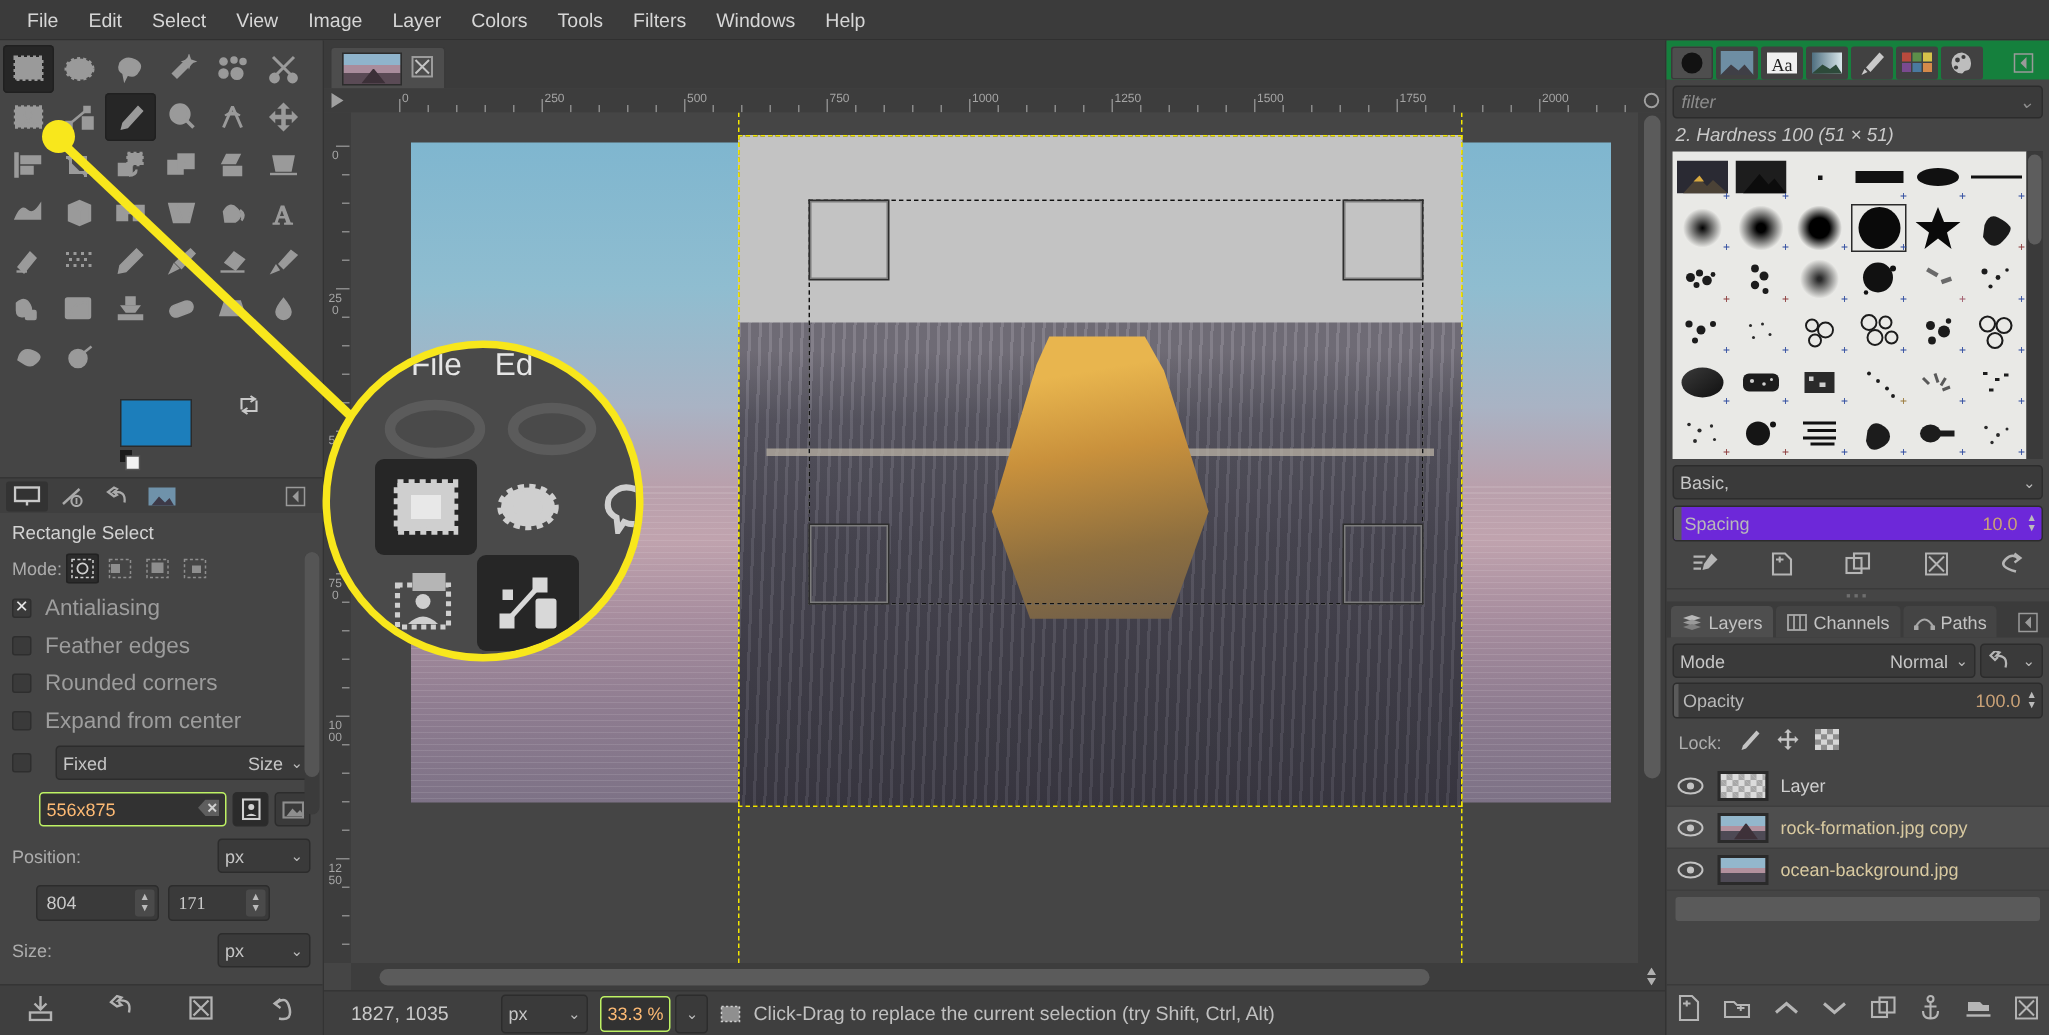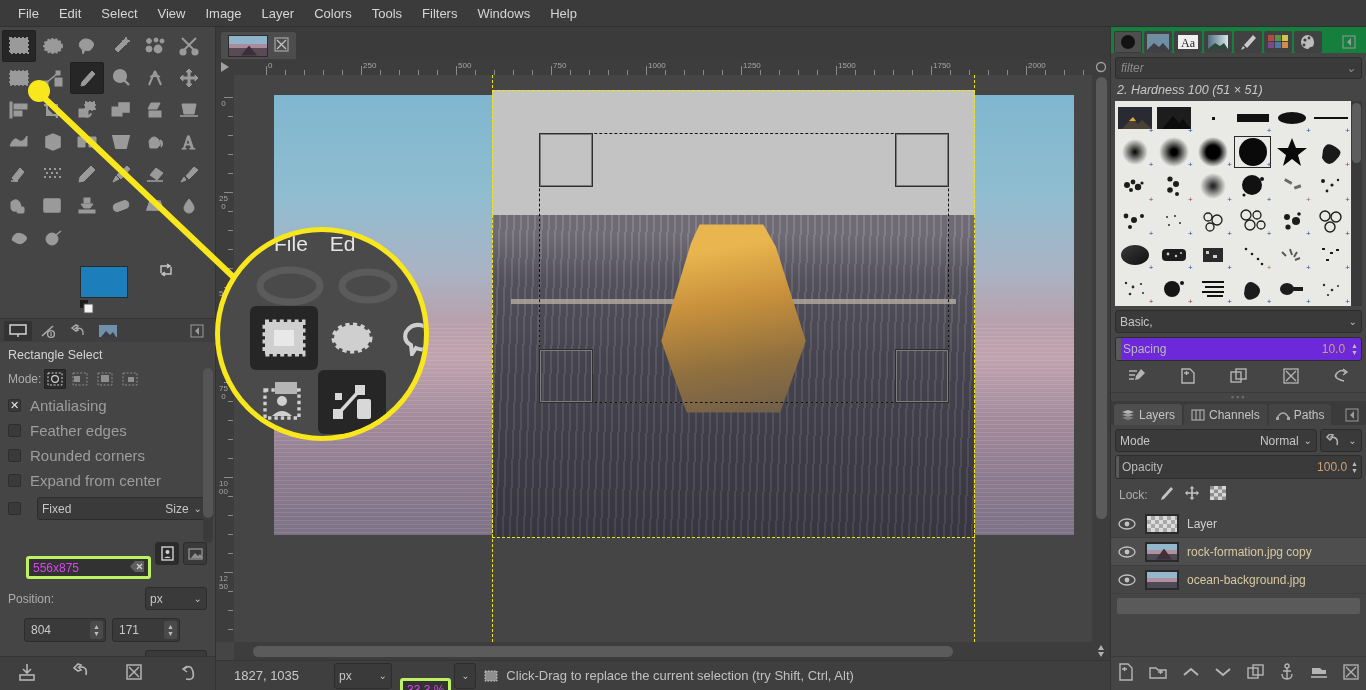--- a/index.html
+++ b/index.html
@@ -54,22 +54,22 @@
   .chk { width:13px; height:13px; background:#3a3a3a; border:1px solid #2e2e2e;
       border-radius:2px; display:flex; align-items:center; justify-content:center;
       font-size:11px; color:#e8e8e8; line-height:1; }
   .chk.on { background:#3a3a3a; }
   .cl { margin-left:9px; color:#9d9d9d; font-size:15px;}
   .combo { background:#3a3a3a; border:1px solid #2c2c2c; border-radius:3px;
       height:23px; display:flex; align-items:center; padding:0 4px; color:#c6c6c6;
       font-size:12px; }
   .combo .cv { margin-left:auto; color:#c6c6c6; }
   .chev { margin-left:5px; color:#bdbdbd; font-size:10px; }
-  .txtfield { background:#323232; border:3px solid #bef264; border-radius:3px;
-      height:23px; display:flex; align-items:center; padding:0 4px; color:#d946ef;margin-top:28px; }
+  .txtfield { background:#323232; border:1px solid #bef264; border-radius:3px;
+      height:23px; display:flex; align-items:center; padding:0 4px; color:#fdba74; }
   .spin { background:#3a3a3a; border:1px solid #2c2c2c; border-radius:3px; height:24px;
       display:flex; align-items:center; padding:0 2px 0 6px; color:#c9c9c9;}
   .spin .arrows { margin-left:auto; display:flex; flex-direction:column;
       font-size:7px; line-height:7px; color:#bbb; background:#4a4a4a;
       padding:2px 3px; border-radius:2px;}
   .sqbtn { width:24px; height:23px; background:#3a3a3a; border:1px solid #2c2c2c;
       border-radius:3px; display:flex; align-items:center; justify-content:center;}
   .sqbtn.sel { background:#2b2b2b; }
   #opt-scroll { position:absolute; right:2px; top:26px; width:10px; height:175px;
       background:#3b3b3b; border-radius:5px;}
@@ -654,21 +654,21 @@
           <span>px</span>
           <span class="chev" style="margin-left:auto;">⌄</span>
         </div>
       </div>
 
       <div class="row" style="gap:6px; padding-left:16px;">
         <div class="spin" style="width:82px;">
           <span>804</span>
           <span class="arrows">▲<br>▼</span>
         </div>
-        <div class="spin" style="width:68px;">
+        <div class="spin" style="width:68px;font-family:Liberation Serif, serif;">
           <span>171</span>
           <span class="arrows">▲<br>▼</span>
         </div>
       </div>
 
       <div class="row" style="margin-bottom:0;">
         <span class="lbl" style="flex:1;">Size:</span>
         <div class="combo" style="width:62px;">
           <span>px</span>
           <span class="chev" style="margin-left:auto;">⌄</span>

